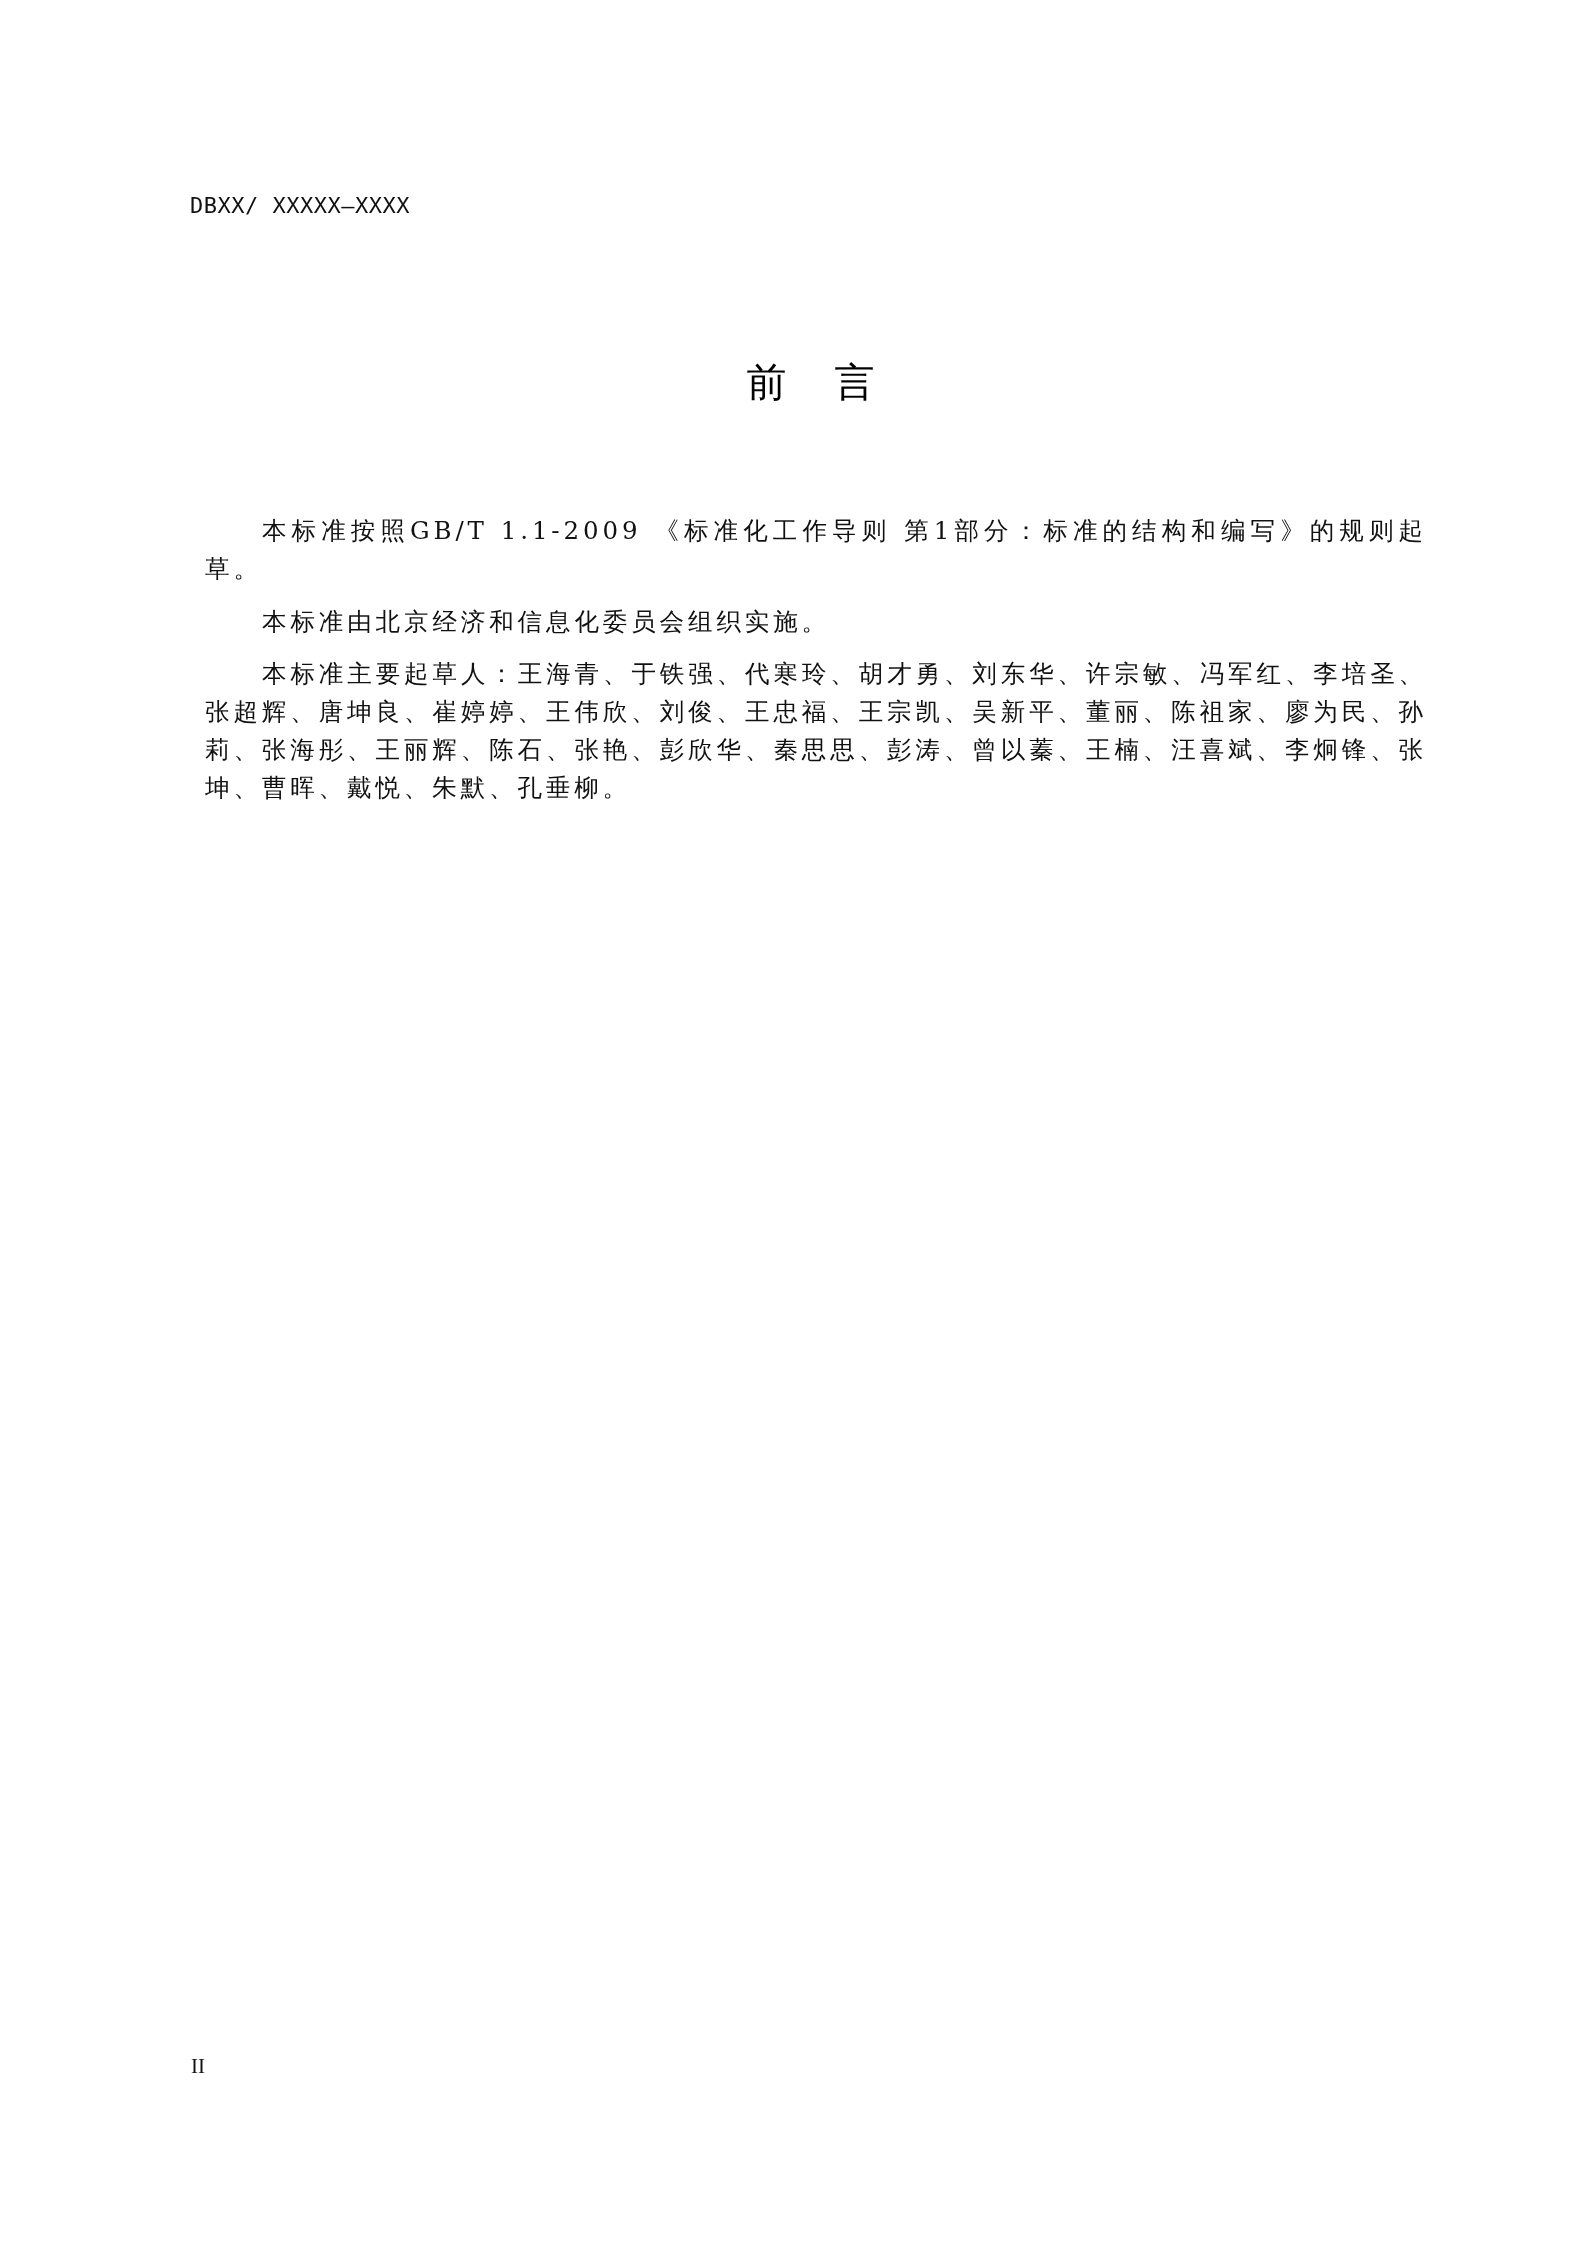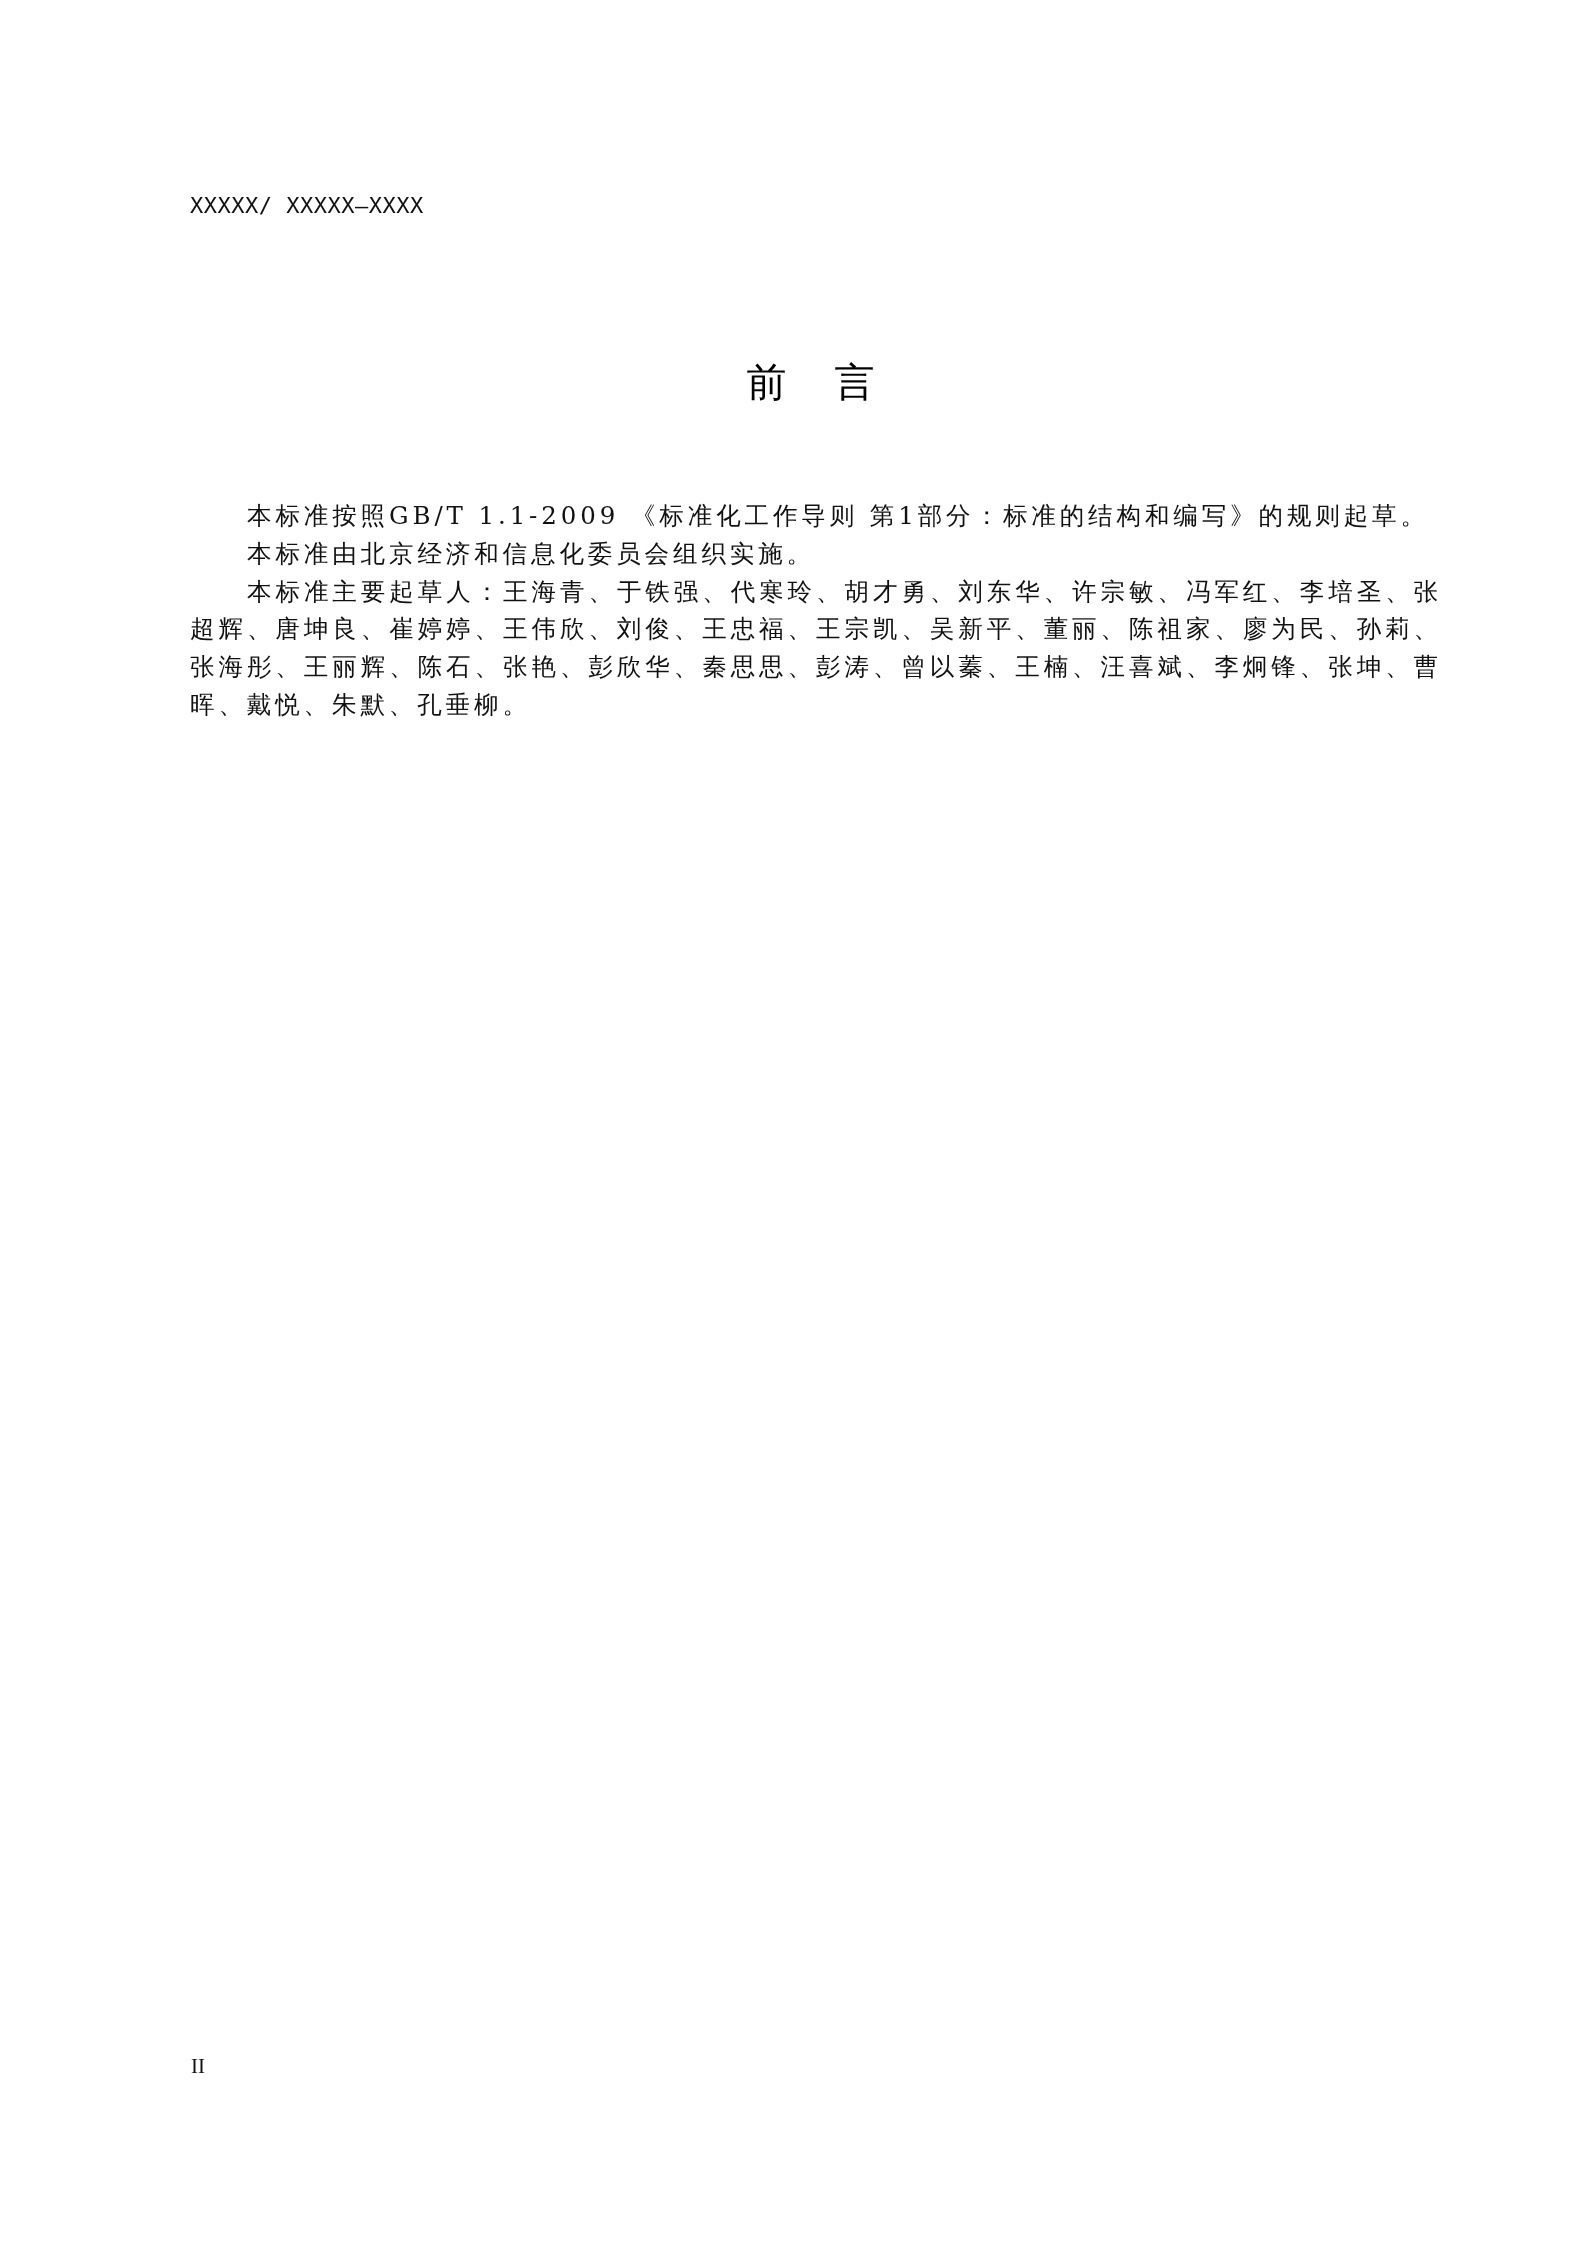--- a/index.html
+++ b/index.html
@@ -44,40 +44,40 @@
       left: 190px;
       top: 497px;
       width: 1252px;
       font-family: "DejaVu Serif", "Liberation Serif", serif;
       font-size: 24.5px;
       line-height: 37.8px;
       letter-spacing: 3.9px;
       color: #111;
     }
     .para {
-      margin: 0;
+      margin: 15px;
       text-indent: 57px;
       text-align: justify;
       text-align-last: left;
       word-break: break-all;
     }
     .page-number {
       position: absolute;
       left: 191px;
       top: 2042px;
       font-family: "Liberation Serif", "DejaVu Serif", serif;
       font-size: 21px;
       color: #111;
       margin-top: 12px;
     }
   </style>
 </head>
 <body>
 
-<div class="page-header">XXXXX/ XXXXX—XXXX</div>
+<div class="page-header">DBXX/ XXXXX—XXXX</div>
 
 <div class="title">
   <span>前</span><span class="gap"></span><span>言</span>
 </div>
 
 <div class="body-text">
   <p class="para">本标准按照GB/T 1.1-2009 《标准化工作导则 第1部分：标准的结构和编写》的规则起草。</p>
   <p class="para">本标准由北京经济和信息化委员会组织实施。</p>
   <p class="para">本标准主要起草人：王海青、于铁强、代寒玲、胡才勇、刘东华、许宗敏、冯军红、李培圣、张超辉、唐坤良、崔婷婷、王伟欣、刘俊、王忠福、王宗凯、吴新平、董丽、陈祖家、廖为民、孙莉、张海彤、王丽辉、陈石、张艳、彭欣华、秦思思、彭涛、曾以蓁、王楠、汪喜斌、李炯锋、张坤、曹晖、戴悦、朱默、孔垂柳。</p>
 </div>

